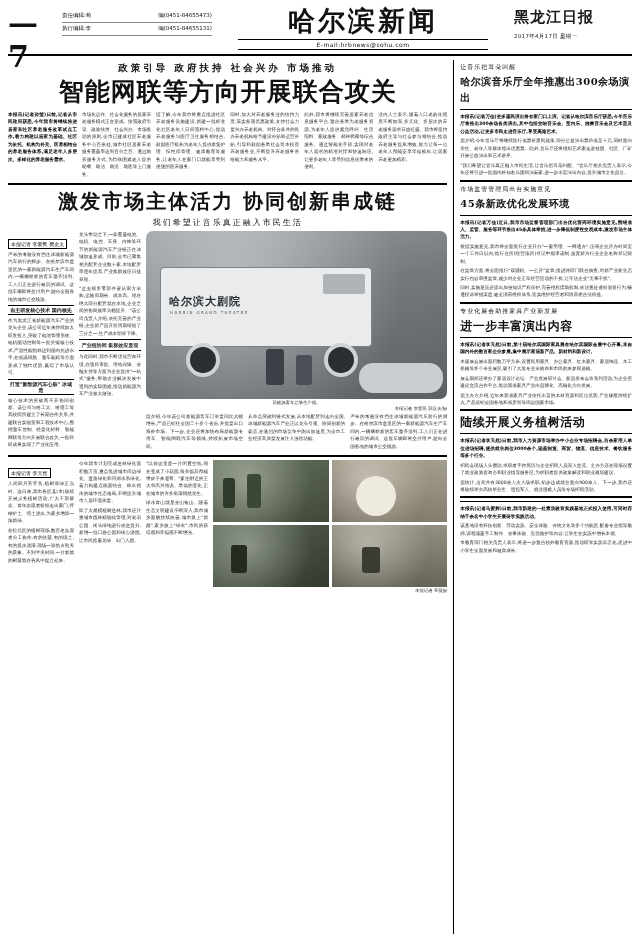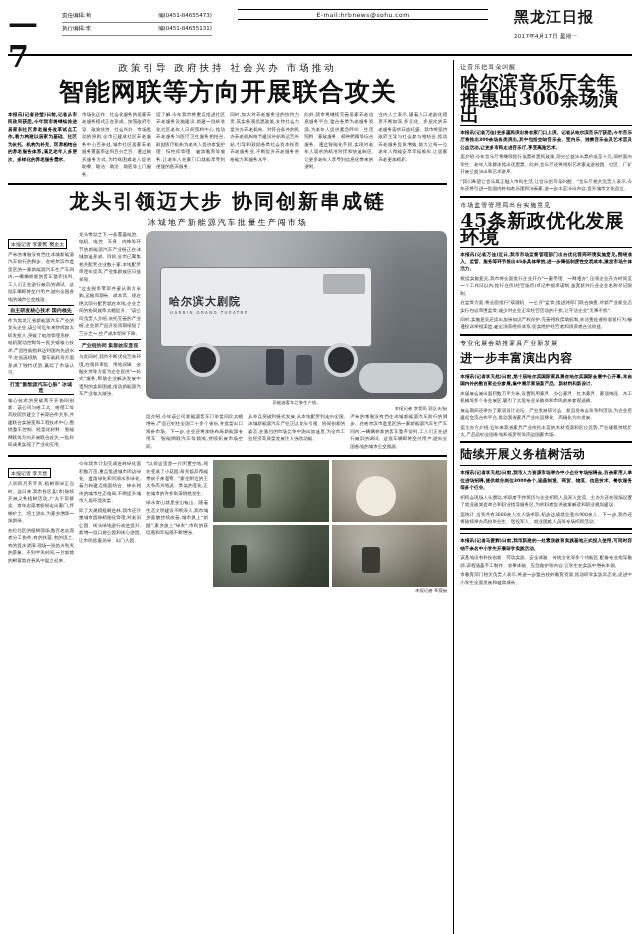--- a/index.html
+++ b/index.html
@@ -17,21 +17,21 @@
   .rightlogo{width:118px;text-align:left;padding-top:2px;}
   .rightlogo .lg{font-family:"DejaVu Serif","Liberation Serif",serif;font-size:15px;font-weight:bold;color:#1a1a1a;letter-spacing:1px;}
   .rightlogo .dt{font-size:5.5px;margin-top:6px;color:#222;letter-spacing:.3px;}
 
   
   .body{display:flex;margin-top:4px;height:876px;}
   .leftzone{width:452px;padding-right:6px;border-right:1px solid #000;box-sizing:border-box;}
   .rightzone{width:180px;padding-left:6px;box-sizing:border-box;}
 
   
-  .kicker{text-align:center;font-size:9.5px;font-weight:normal;letter-spacing:3px;margin-top:2px;color:#111;}
+  .kicker{text-align:center;font-size:9.5px;font-weight:bold;letter-spacing:3px;margin-top:2px;color:#111;}
   .mainhead{text-align:center;font-family:"DejaVu Serif","Liberation Serif",serif;font-weight:bold;font-size:25px;letter-spacing:1px;margin:3px 0 5px;line-height:28px;}
   .mainhead2{text-align:center;font-family:"DejaVu Serif","Liberation Serif",serif;font-weight:bold;font-size:20px;letter-spacing:2px;margin:2px 0 2px;}
   .subhead{text-align:center;font-size:8px;letter-spacing:2px;margin-bottom:3px;}
   .rule{border-top:1px solid #000;margin:3px 0;}
   .rule.thick{border-top:2px solid #000;}
 
   
   .cols{display:flex;gap:5px;}
   .col{flex:1;}
   .tcol{font-size:4.6px;line-height:1.62;text-align:justify;color:#2a2a2a;word-break:break-all;hyphens:auto;}
@@ -39,21 +39,21 @@
   .lead{font-weight:bold;color:#000;}
   .boxedlabel{border:1px solid #000;display:inline-block;font-size:5px;padding:1px 2px;margin-bottom:2px;}
   .centerlabel{text-align:center;font-size:5px;margin:2px 0;}
 
   
   .photo{background:#9aa0a4;position:relative;overflow:hidden;}
   .cap{font-size:4.4px;text-align:center;color:#333;margin-top:1px;}
 
   
   .rkicker{font-size:6px;letter-spacing:1px;margin-top:3px;}
-  .rhead{font-family:"DejaVu Serif","Liberation Serif",serif;font-weight:bold;font-size:19px;letter-spacing:.5px;margin:2px 0 3px;line-height:16px;}
+  .rhead{font-family:"DejaVu Serif","Liberation Serif",serif;font-weight:bold;font-size:10px;letter-spacing:.5px;margin:2px 0 3px;line-height:16px;}
   .rhead.sm{font-size:12px;}
   .rtext{font-size:4.6px;line-height:1.62;text-align:justify;color:#2a2a2a;word-break:break-all;}
   .rtext p{margin:0 0 2px;}
 
   
   .bighead3{text-align:center;font-family:"DejaVu Serif","Liberation Serif",serif;font-weight:bold;font-size:22px;letter-spacing:1px;margin:4px 0 5px;}
   .gridphotos{display:grid;grid-template-columns:1fr 1fr;grid-gap:3px;}
   .vignette{position:absolute;inset:0;background:
      radial-gradient(circle at 30% 35%, rgba(255,255,255,.28), rgba(0,0,0,.18) 70%);}
 </style>
@@ -68,20 +68,21 @@
       <div>
         <span>责任编辑:荀</span>
         <span>编(0451-84655473)</span>
       </div>
       <div>
         <span>执行编辑:李</span>
         <span>编(0451-84655131)</span>
       </div>
     </div>
     <div class="namewrap">
+      <div class="papername">哈尔滨新闻</div>
       <div class="emailline">E-mail:hrbnews@sohu.com</div>
     </div>
     <div class="rightlogo">
       <div class="lg">黑龙江日报</div>
       <div class="dt">2017年4月17日 星期一</div>
     </div>
   </div>
 
   <div class="body">
 
@@ -108,22 +109,22 @@
           </div>
           <div class="col tcol">
             <p>业内人士表示,随着人口老龄化程度不断加深,多元化、多层次的养老服务需求日益旺盛。我市将坚持政府主导与社会参与相结合,推动养老服务提质增效,努力让每一位老年人都能安享幸福晚年,让居家养老更加精彩。</p>
           </div>
         </div>
       </div>
 
       <div class="rule thick"></div>
 
       <div>
-        <div class="mainhead2">龙头引领迈大步  协同创新串成链</div>
-        <div class="subhead">冰城地产新能源汽车批量生产闯市场</div>
+        <div class="mainhead2">激发市场主体活力  协同创新串成链</div>
+        <div class="subhead">我们希望让音乐真正融入市民生活</div>
 
         <div style="display:flex;gap:5px;margin-top:2px;">
 
           <div style="width:66px;">
             <div class="boxedlabel">本报记者
 李爱民  樊金太</div>
             <div class="tcol">
               <p>严寒的考验没有挡住冰城新能源汽车前行的脚步。在哈尔滨市道里区的一家新能源汽车生产车间内,一辆辆崭新的客车整齐排列,工人们正在进行最后的调试。这批车辆即将交付用户,驶向全国各地的城市公交线路。</p>
             </div>
             <div class="centerlabel" style="border-top:1px solid #000;border-bottom:1px solid #000;padding:1px 0;font-weight:bold;">自主研发核心技术 国内领先</div>

